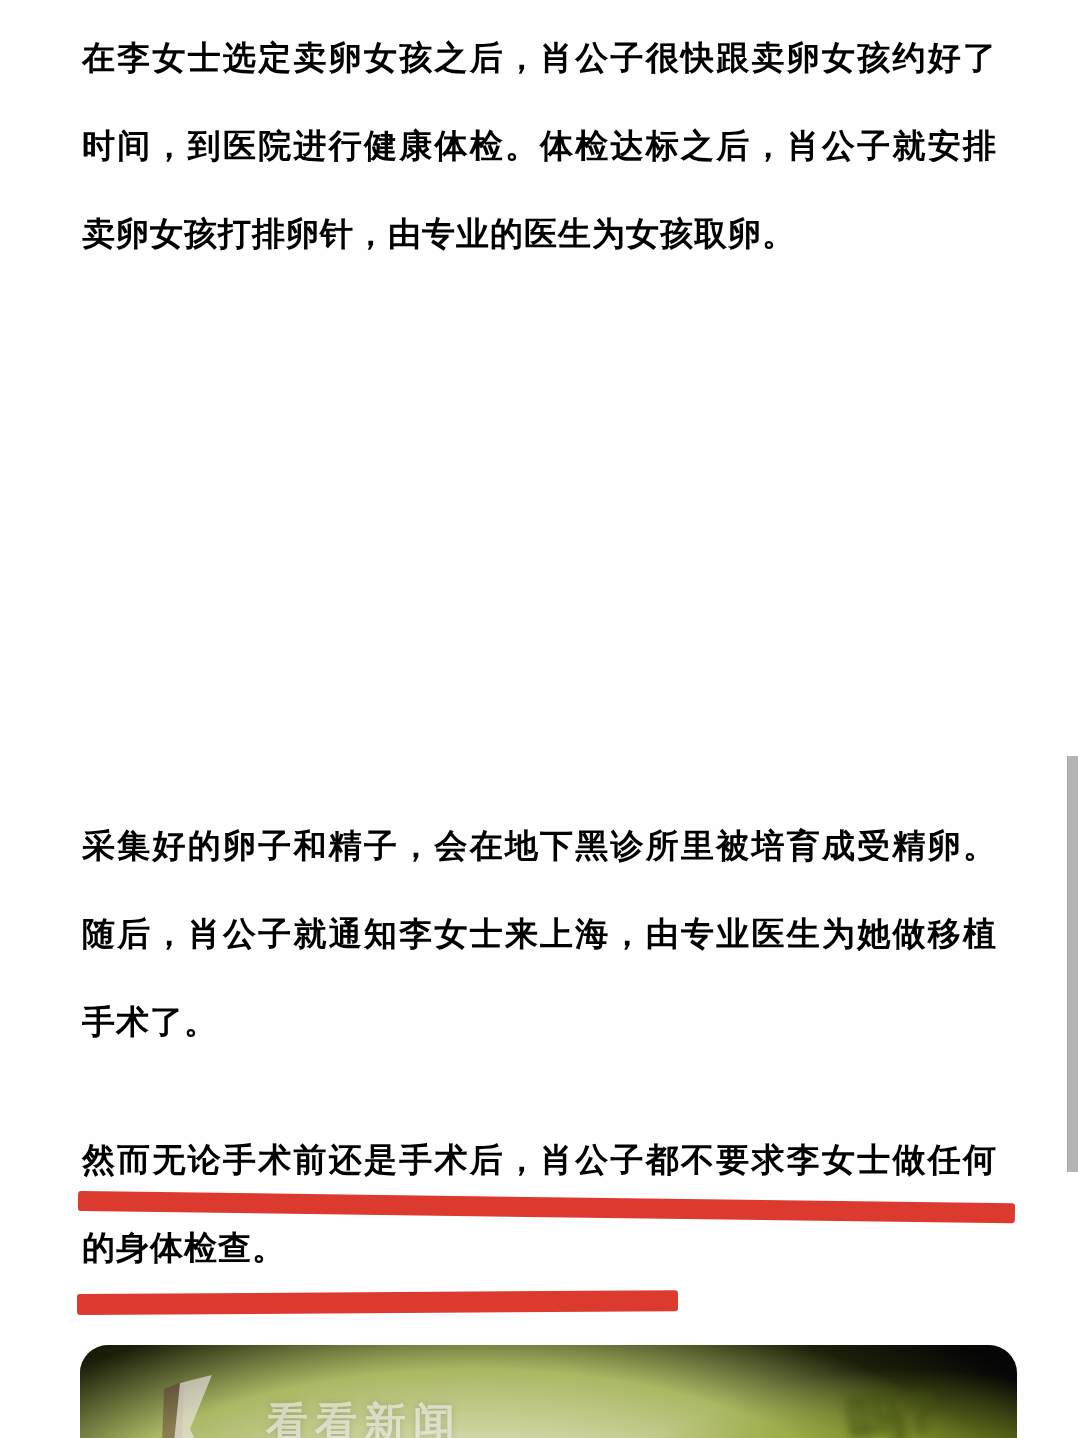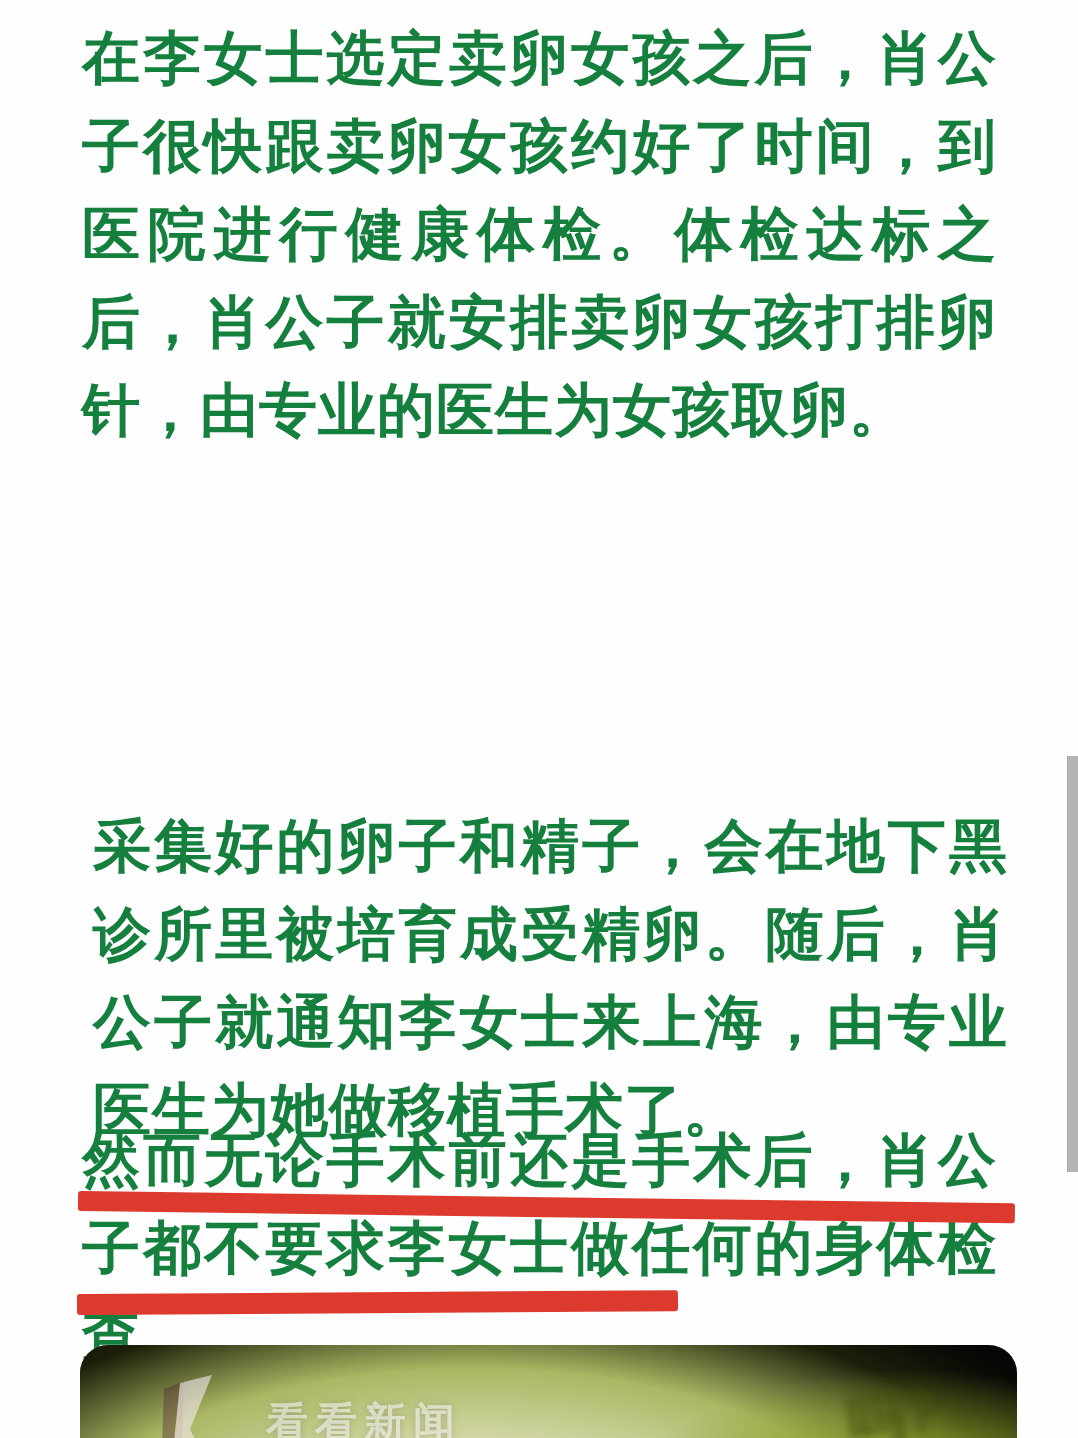--- a/index.html
+++ b/index.html
@@ -12,32 +12,32 @@
     width:1078px;
     height:1438px;
     background:#fefefe;
     overflow:hidden;
   }
   
   .para{
     position:absolute;
     left:82px;
     width:915px;
-    font-size:58px;
+    font-size:33px;
     line-height:88px;
     font-weight:600;
-    color:#15803d;
+    color:#000000;
     letter-spacing:1px;
     text-align:justify;
     word-break:break-all;
     margin:0;
   }
   .para-1{top:14px;}
   .para-2{top:407px;}
-  .para-3{top:802px;margin-left:11px;}
+  .para-3{top:802px;}
   .para-4{top:1116px;}
 
   
   .red-bar{
     position:absolute;
     background:#dc3a2e;
     border-radius:3px;
   }
   .red-bar-1{
     left:78px; top:1191px;

